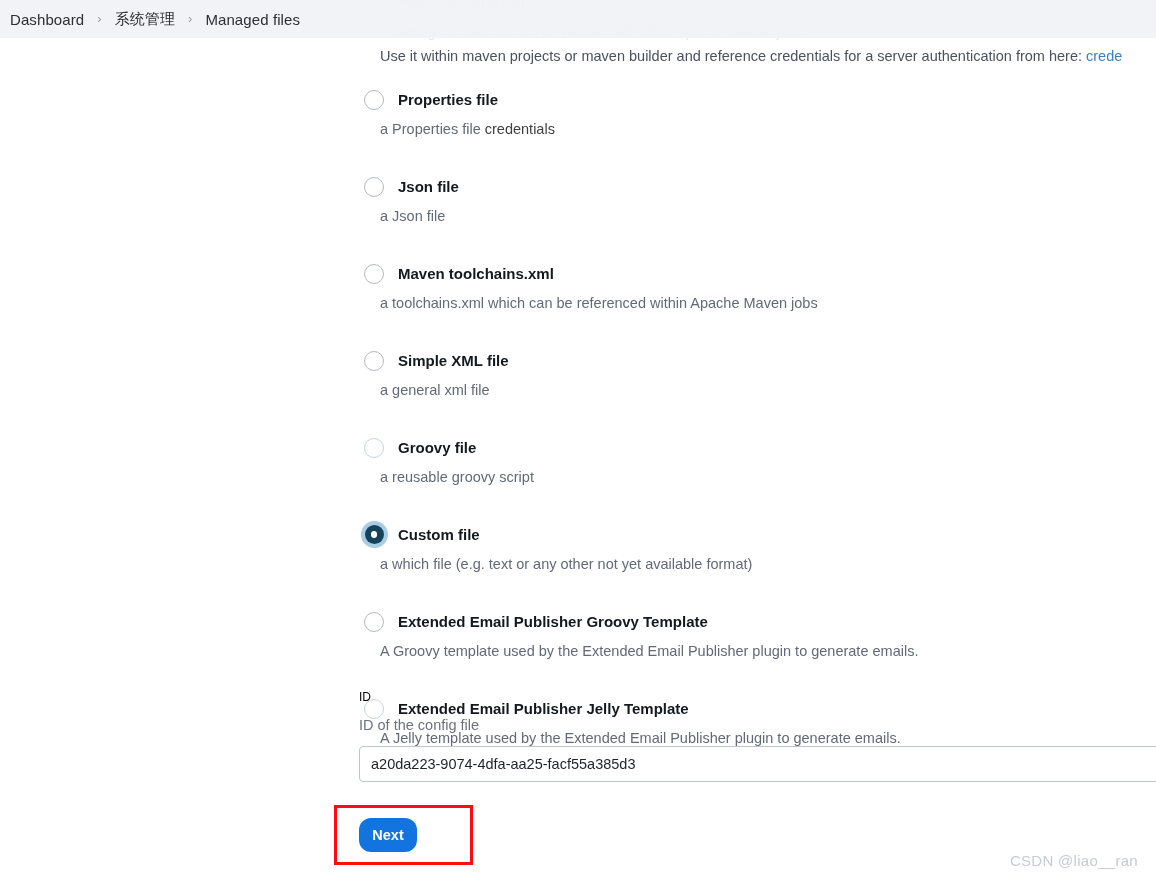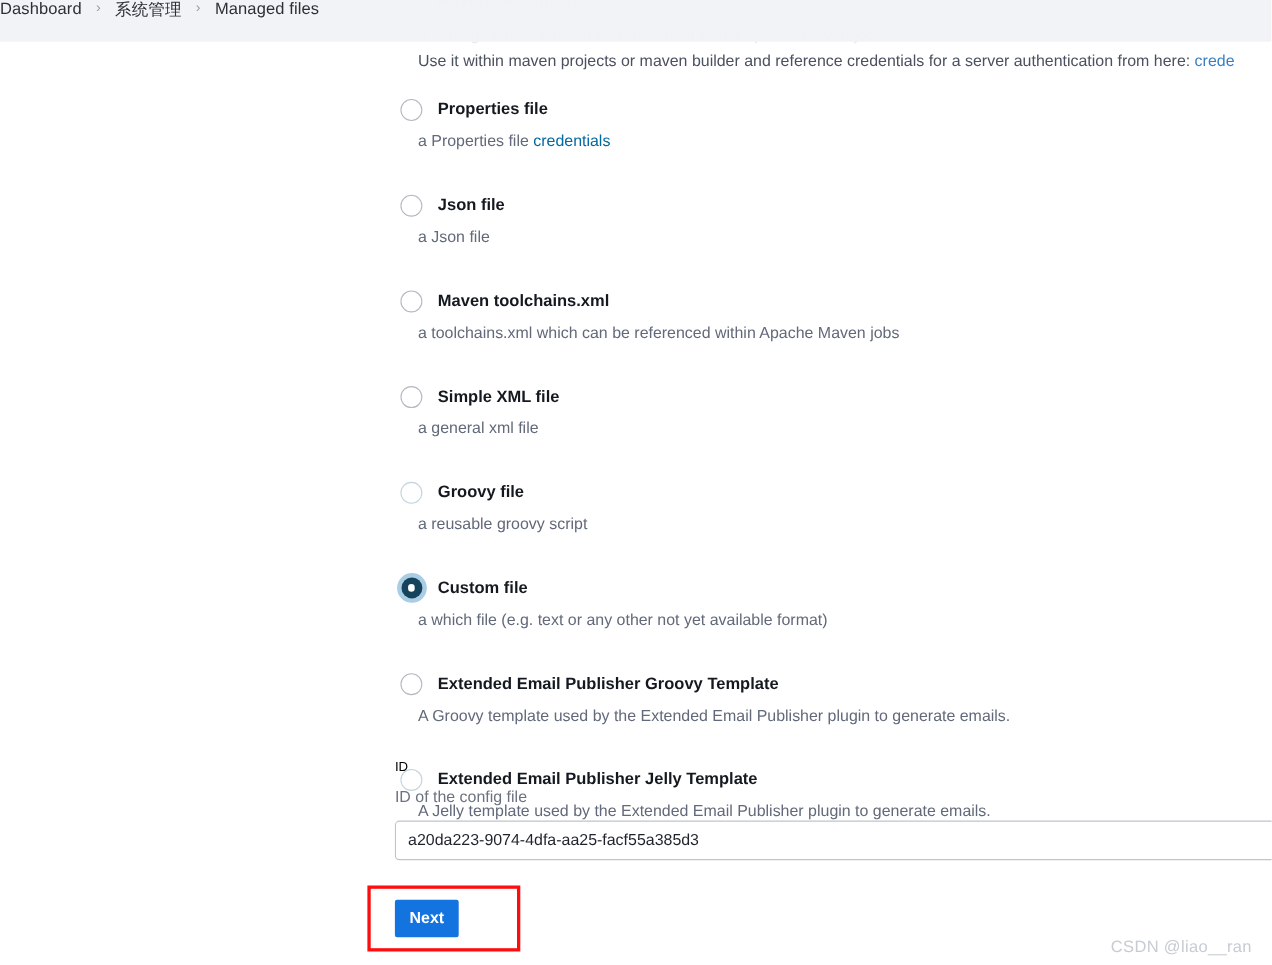--- a/index.html
+++ b/index.html
@@ -57,20 +57,22 @@
 
   
   .breadcrumb-bar {
     position: absolute;
     left: 0;
     top: 0;
     width: 1156px;
     height: 38px;
     background: rgba(241, 242, 245, 0.93);
     display: flex;
+    align-items: center;
+    padding-left: 10px;
     box-sizing: border-box;
     z-index: 4;
   }
   .crumb {
     font-size: 15px;
     color: #2c2f36;
     white-space: nowrap;
     letter-spacing: 0.1px;
   }
   .crumb.cn {
@@ -165,21 +167,21 @@
     white-space: nowrap;
   }
   .option-desc {
     margin-left: 16px;
     margin-top: 8px;
     font-size: 14.5px;
     color: #62697a;
     white-space: nowrap;
   }
   .option-desc a {
-    color: #0369a1;
+    color: #404040;
     text-decoration: none;
   }
   .gap-36 { height: 36px; }
 
   
   .field-block {
     position: absolute;
     left: 0;
     top: 652px;
     width: 1156px;
@@ -231,21 +233,21 @@
     left: 359px;
     top: 818px;
     width: 58px;
     height: 34px;
     background: #1374e0;
     color: #ffffff;
     font-family: "Liberation Sans", "DejaVu Sans", sans-serif;
     font-size: 14.5px;
     font-weight: 700;
     border: none;
-    border-radius: 2px;
+    border-radius: 12px;
     cursor: pointer;
     z-index: 4;
     padding: 0;
     line-height: 34px;
     text-align: center;
   }
 
   
   .watermark {
     position: absolute;

